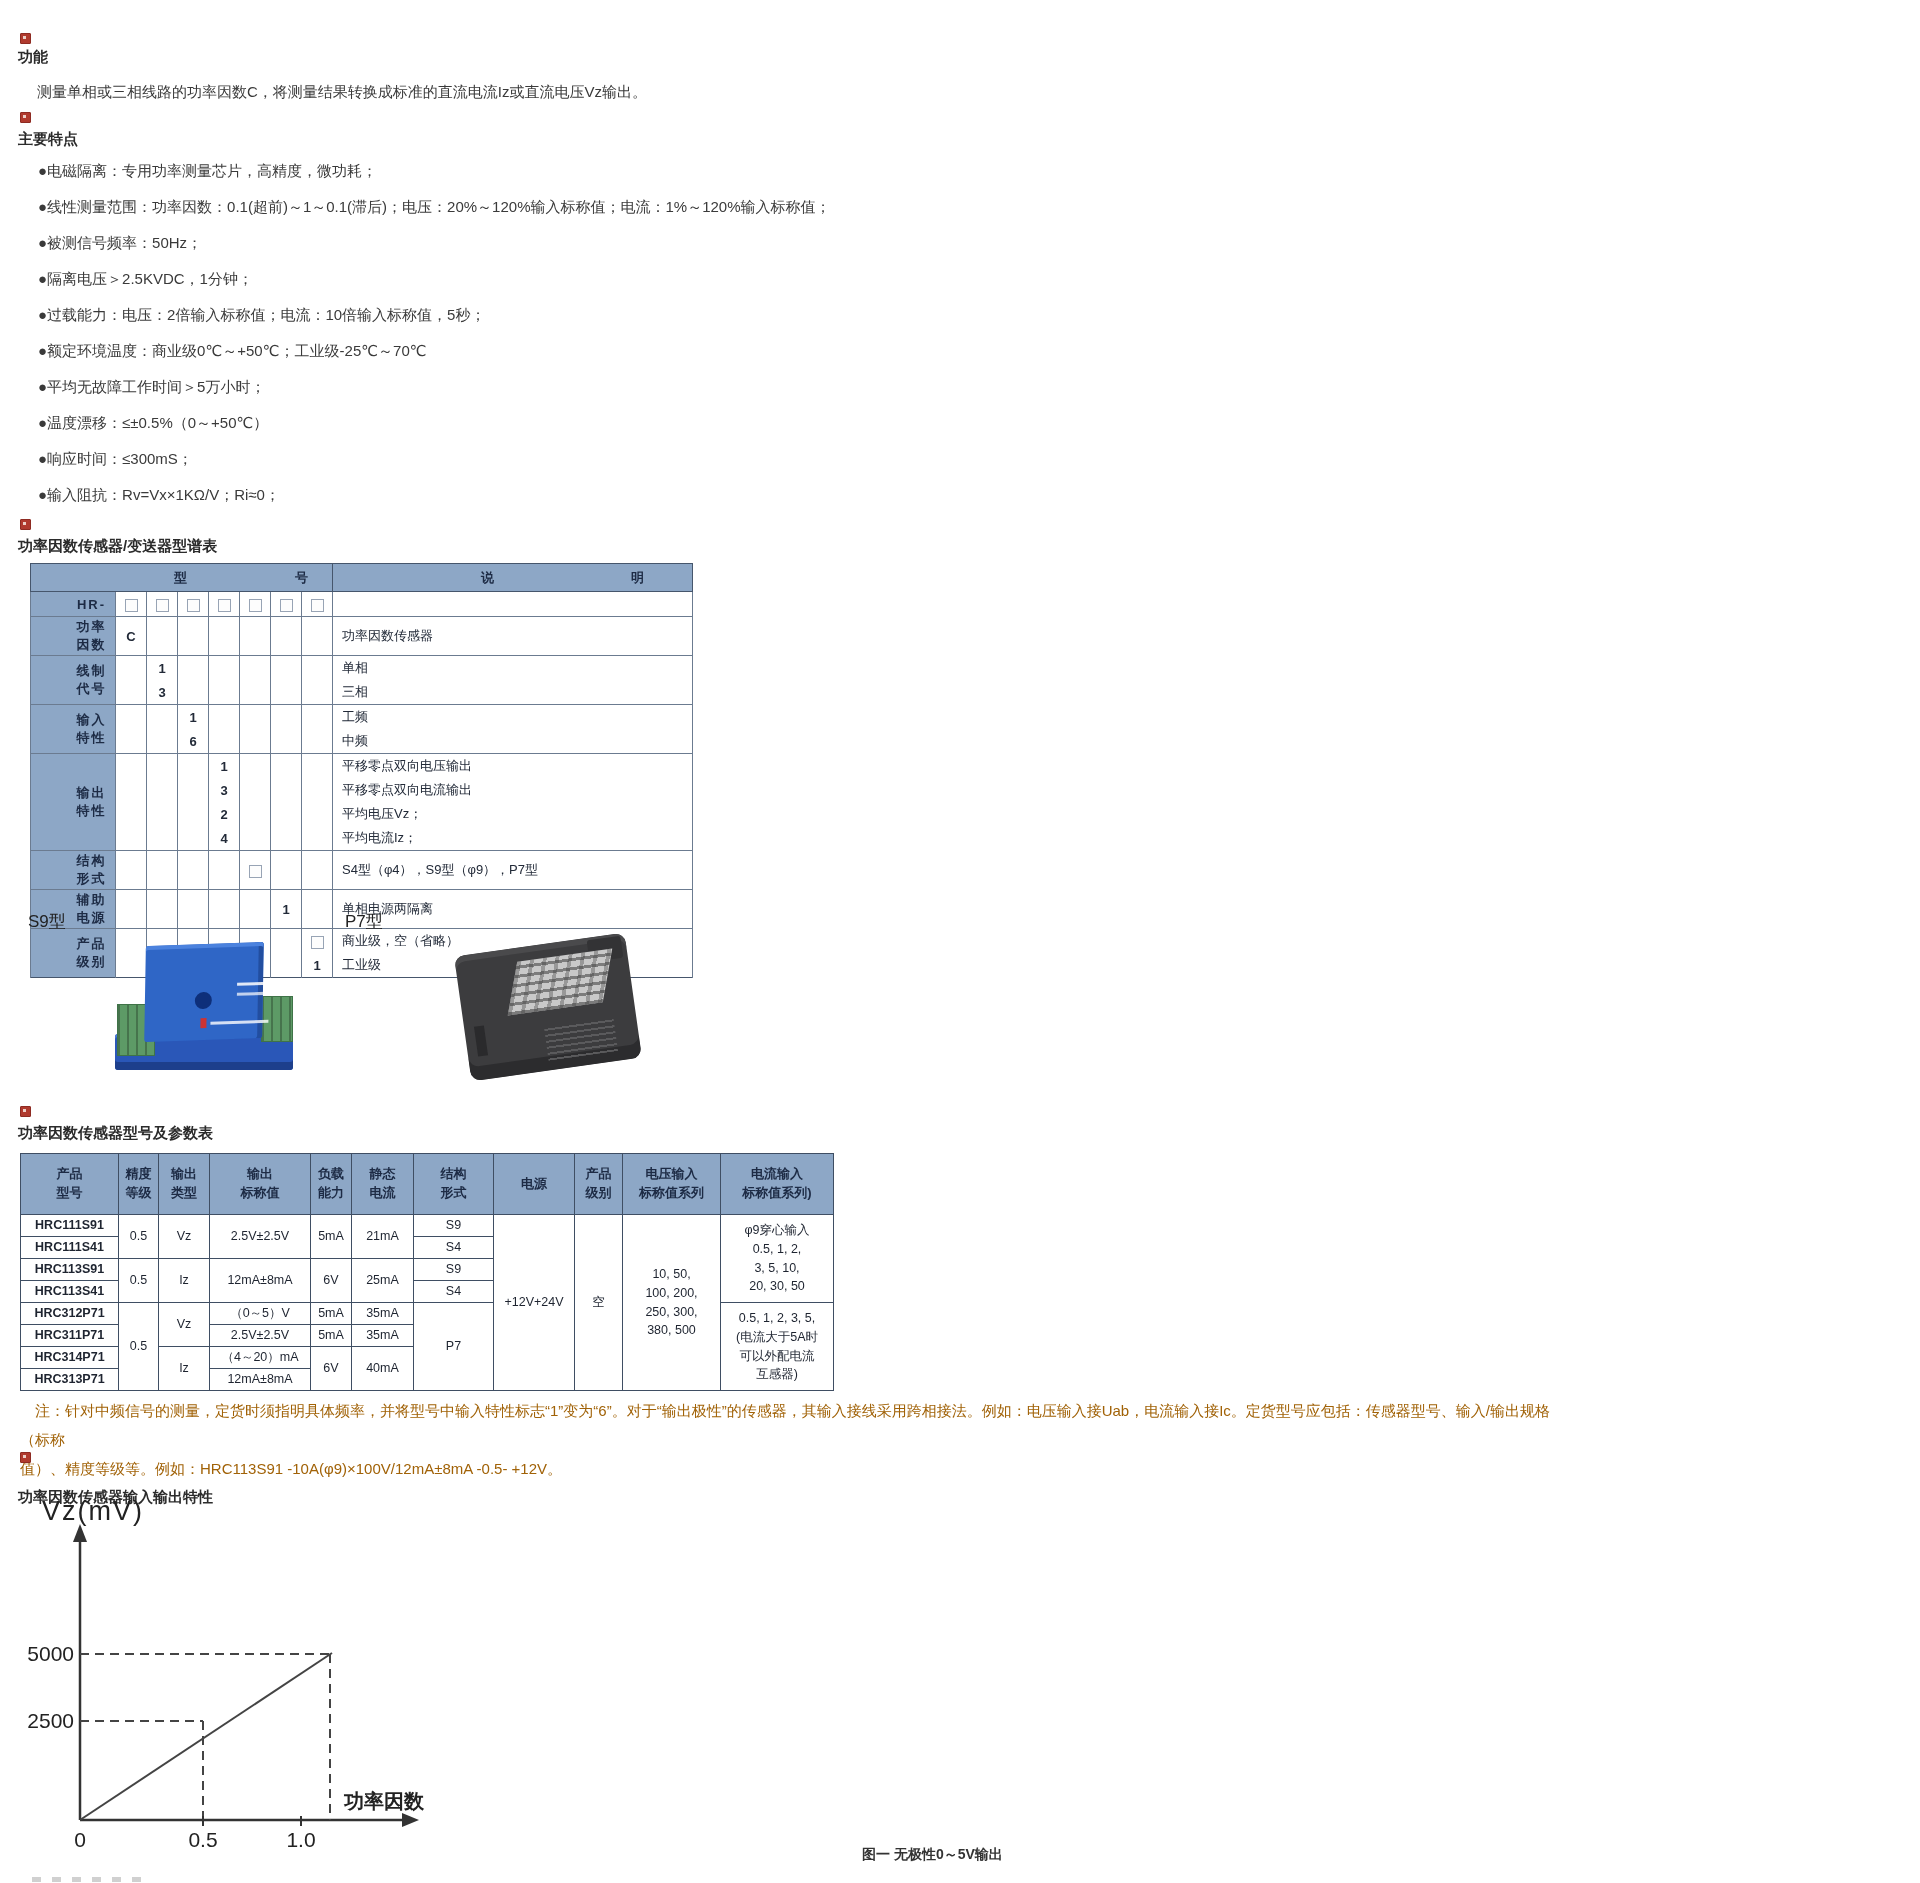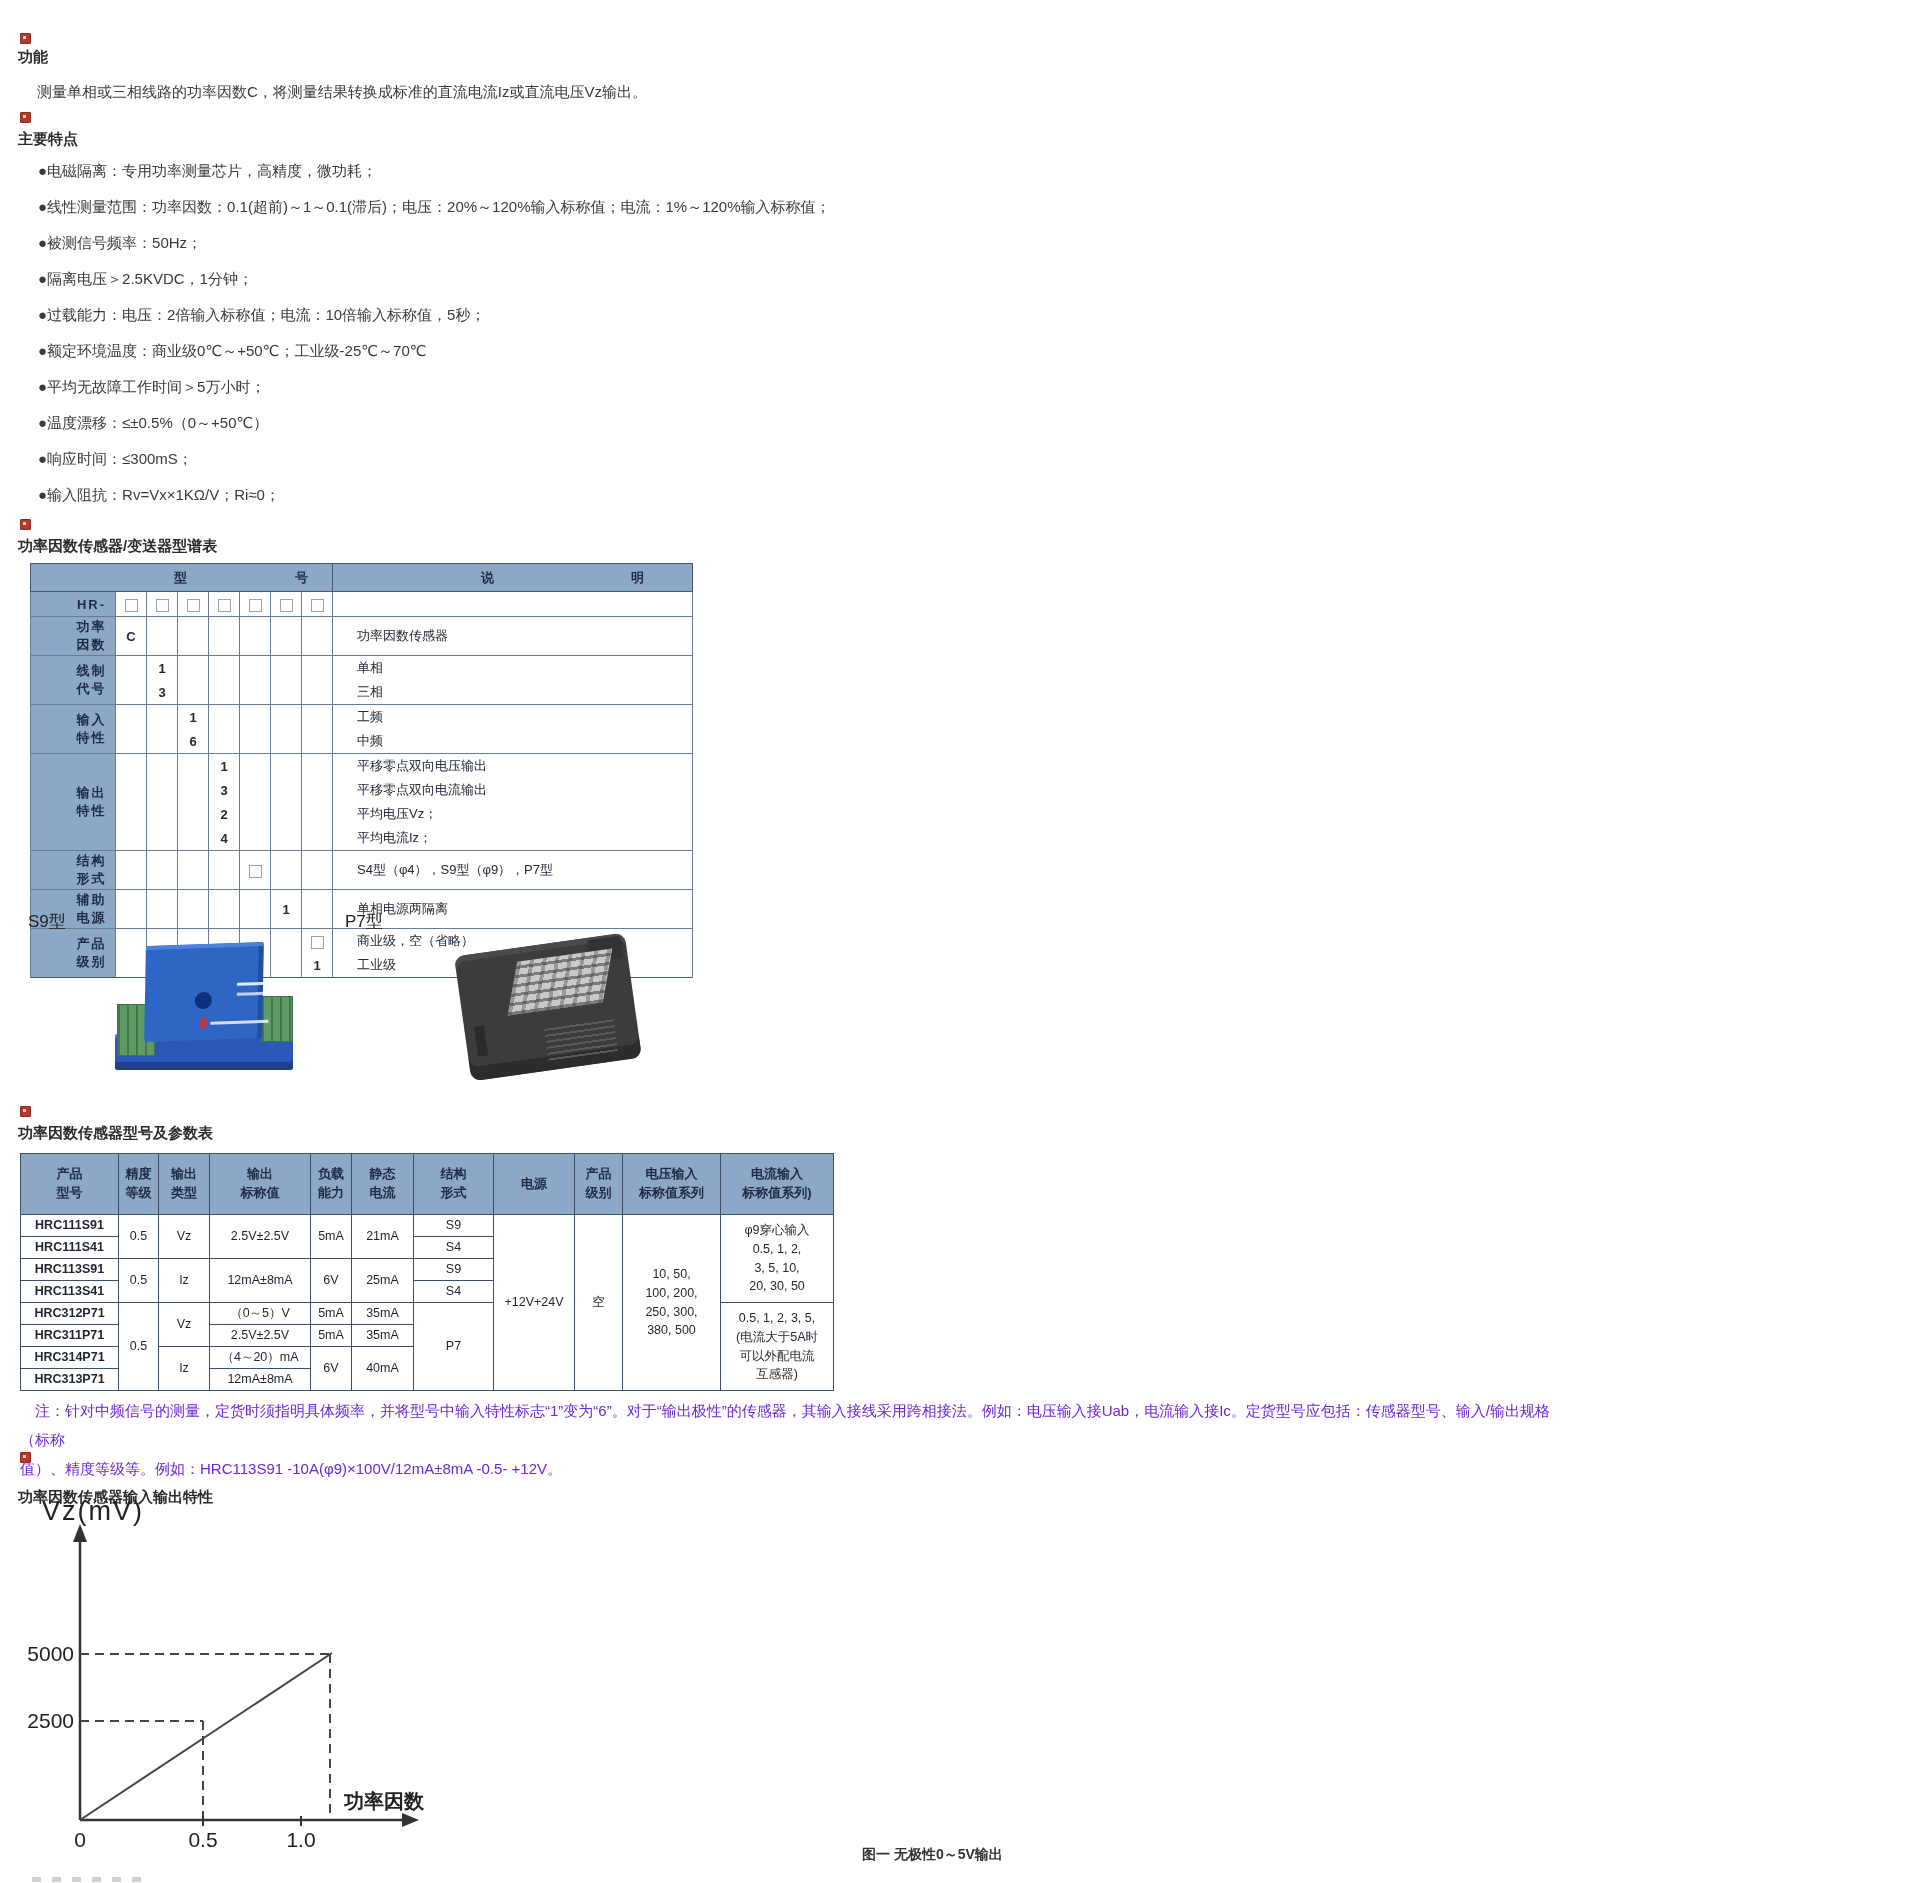--- a/index.html
+++ b/index.html
@@ -14,33 +14,33 @@
   .ph-icon { position:absolute; width:9px; height:9px; background:#b03a2e; border:1px solid #8e2b22; border-radius:1px; }
   .ph-icon::after { content:""; position:absolute; left:2px; top:2px; width:3px; height:3px; background:#ecd0c8; }
 
   
   table.spec { border-collapse:collapse; table-layout:fixed; width:663px; font-size:13px; border:1px solid #46566c; }
   .spec th { background:#8da7c6; height:27px; position:relative; border:1px solid #46566c; font-weight:bold; color:#1d2b45; padding:0; }
   .spec td { border-left:1px solid #6b7b90; border-right:1px solid #6b7b90; height:22px; padding:1px 3px; color:#222a38; }
   .spec tr.gs > td { border-top:1px solid #6b7b90; }
   .spec td.label { background:#8da7c6; font-weight:bold; text-align:center; color:#1d2b45; letter-spacing:2px;padding-left:40px; }
   .spec td.code { text-align:center; font-weight:bold; padding:0; }
-  .spec td.desc { padding-left:24px; }
+  .spec td.desc { padding-left:9px; }
   .hdr-span { position:absolute; top:50%; transform:translateY(-50%); }
   .box { display:inline-block; width:11px; height:11px; border:1px solid #98a4b5; background:#fdfdfd; vertical-align:middle; }
 
   
   table.params { border-collapse:collapse; table-layout:fixed; font-size:12.5px; border:1px solid #3f4e63; }
   .params th { background:#8da7c6; border:1px solid #3f4e63; color:#1d2b45; font-weight:bold;
                white-space:pre-line; line-height:1.45; padding:4px 1px; font-size:13px; height:52px; }
   .params td { border:1px solid #3f4e63; text-align:center; height:21px; padding:0 2px; color:#1e2430;
                white-space:pre-line; line-height:1.5; }
   .params td.model { font-weight:bold; text-align:center; }
 
-  .note-text { font-size:15px; line-height:29px; white-space:pre-line; color:#6d28d9; text-indent:15px; width:1530px; }
+  .note-text { font-size:15px; line-height:29px; white-space:pre-line; color:#a16207; text-indent:15px; width:1530px; }
 
   
   .serif { font-family:Liberation Sans, sans-serif; }
   .chart-ylab { font-size:27px; letter-spacing:2px; color:#222; }
   .chart-tick { font-size:21px; color:#222; }
   .chart-xlab { font-size:20px; font-weight:bold; color:#222; }
   .chart-caption { font-size:14px; font-weight:bold; color:#333; }
 
   
   .s9 { position:absolute; left:115px; top:938px; width:178px; height:148px; }

